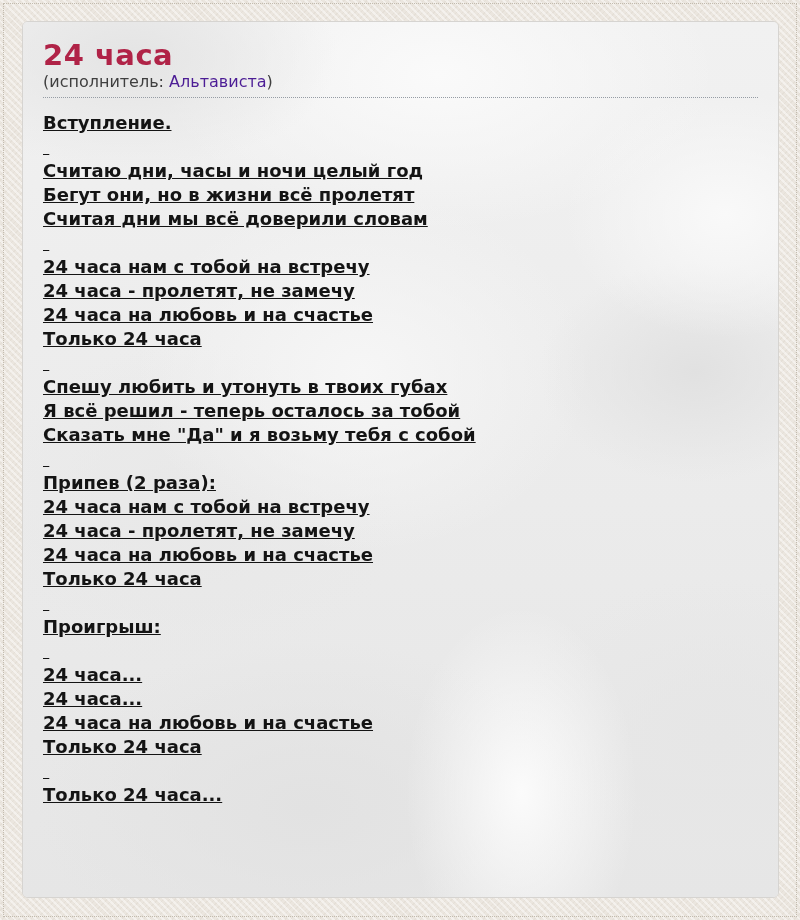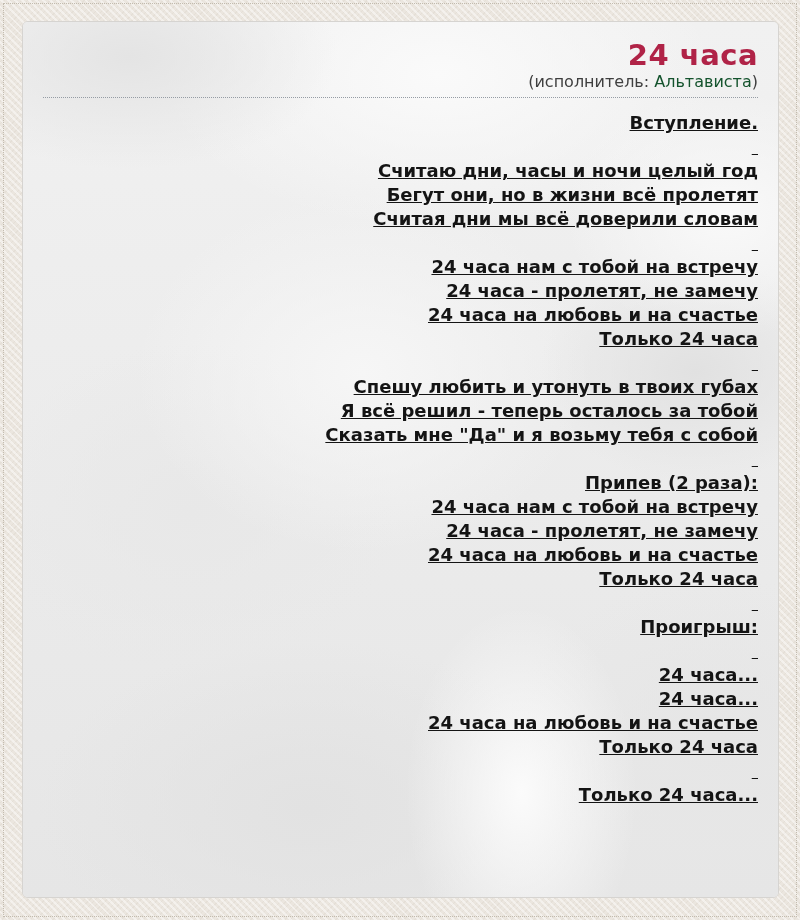--- a/index.html
+++ b/index.html
@@ -1,15 +1,15 @@
 <!DOCTYPE html>
 <html><head>
 <meta charset="utf-8">
 <style>
-  * { margin: 0; padding: 0; box-sizing: border-box; text-align: right; }
+  * { margin: 0; padding: 0; box-sizing: border-box; }
   html, body { width: 800px; height: 920px; }
   body {
     font-family: "DejaVu Sans", "Liberation Sans", sans-serif;
     position: relative;
     background-color: #ebe6df;
     background-image:
       repeating-linear-gradient(45deg, rgba(255,255,255,0.45) 0 2px, rgba(255,255,255,0) 2px 5px),
       repeating-linear-gradient(-45deg, rgba(176,165,148,0.10) 0 1px, rgba(176,165,148,0) 1px 4px);
     overflow: hidden;
   }
@@ -58,21 +58,21 @@
     color: #b02347;
     letter-spacing: 0.5px;
   }
   .artist-line {
     font-size: 16px;
     line-height: 21px;
     color: #3f3f3f;
     margin-top: 1px;
   }
   .artist-link {
-    color: #14532d;
+    color: #4c1d95;
     text-decoration: none;
     cursor: pointer;
   }
   .separator {
     border-bottom: 1px dotted #959ca4;
     margin-top: 5px;
   }
   .lyrics {
     margin-top: 13px;
     color: #141414;

